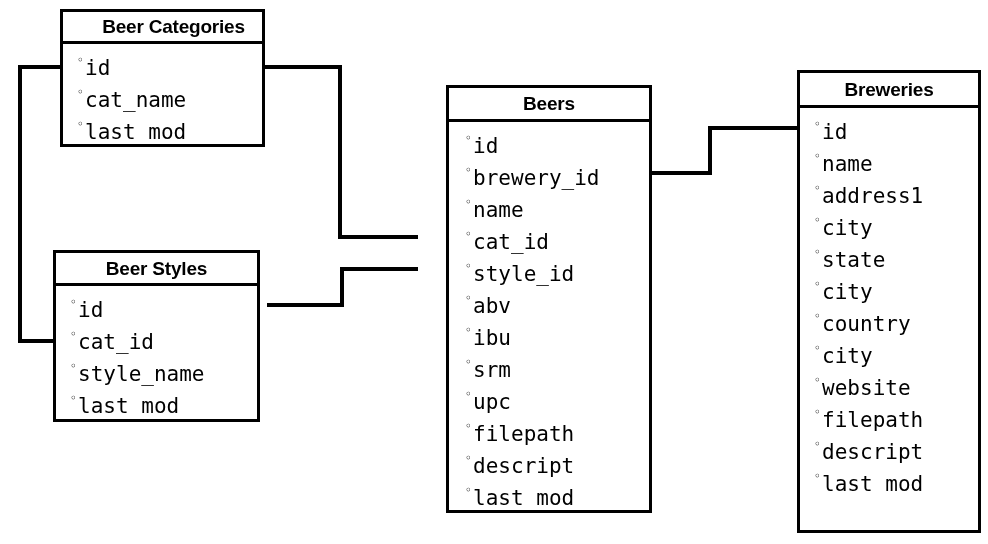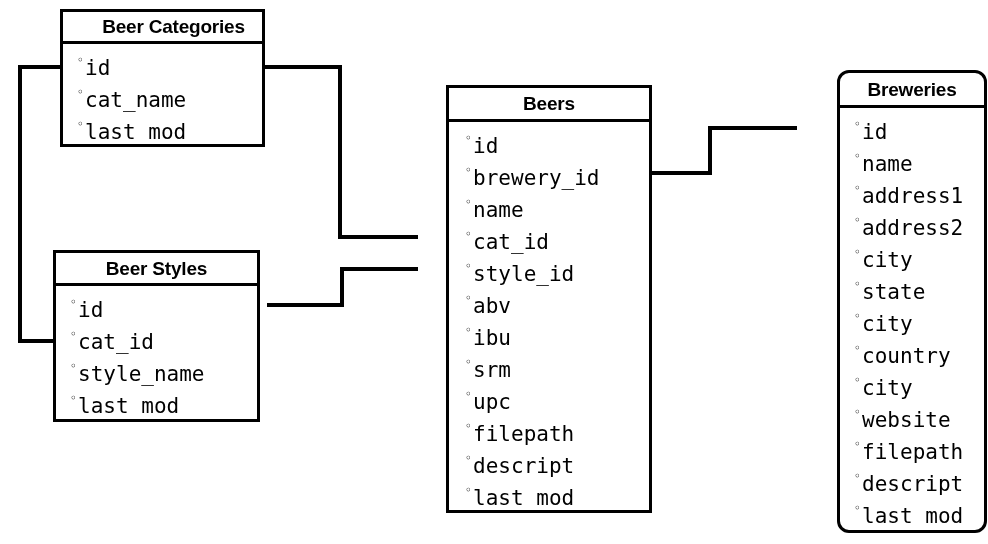--- a/index.html
+++ b/index.html
@@ -121,25 +121,24 @@
   }
   #entity-beers .attr-row {
     height: 32px;
     line-height: 32px;
     font-size: 21px;
     padding-left: 8px;
   }
 
   
   #entity-breweries {
-    left: 837px;
+    left: 797px;
     top: 70px;
-    width: 150px;
+    width: 184px;
     height: 463px;
-    border-radius: 12px;
   }
   #entity-breweries .entity-title {
     height: 35px;
     line-height: 33px;
     font-size: 19px;
   }
   #entity-breweries .attr-row {
     height: 32px;
     line-height: 32px;
     font-size: 21px;
@@ -246,23 +245,20 @@
       <li class="attr-row">
         <span class="attr-bullet">◦</span><span class="attr-label">id</span>
       </li>
       <li class="attr-row">
         <span class="attr-bullet">◦</span><span class="attr-label">name</span>
       </li>
       <li class="attr-row">
         <span class="attr-bullet">◦</span><span class="attr-label">address1</span>
       </li>
       <li class="attr-row">
-        <span class="attr-bullet">◦</span><span class="attr-label">address2</span>
-      </li>
-      <li class="attr-row">
         <span class="attr-bullet">◦</span><span class="attr-label">city</span>
       </li>
       <li class="attr-row">
         <span class="attr-bullet">◦</span><span class="attr-label">state</span>
       </li>
       <li class="attr-row">
         <span class="attr-bullet">◦</span><span class="attr-label">city</span>
       </li>
       <li class="attr-row">
         <span class="attr-bullet">◦</span><span class="attr-label">country</span>

